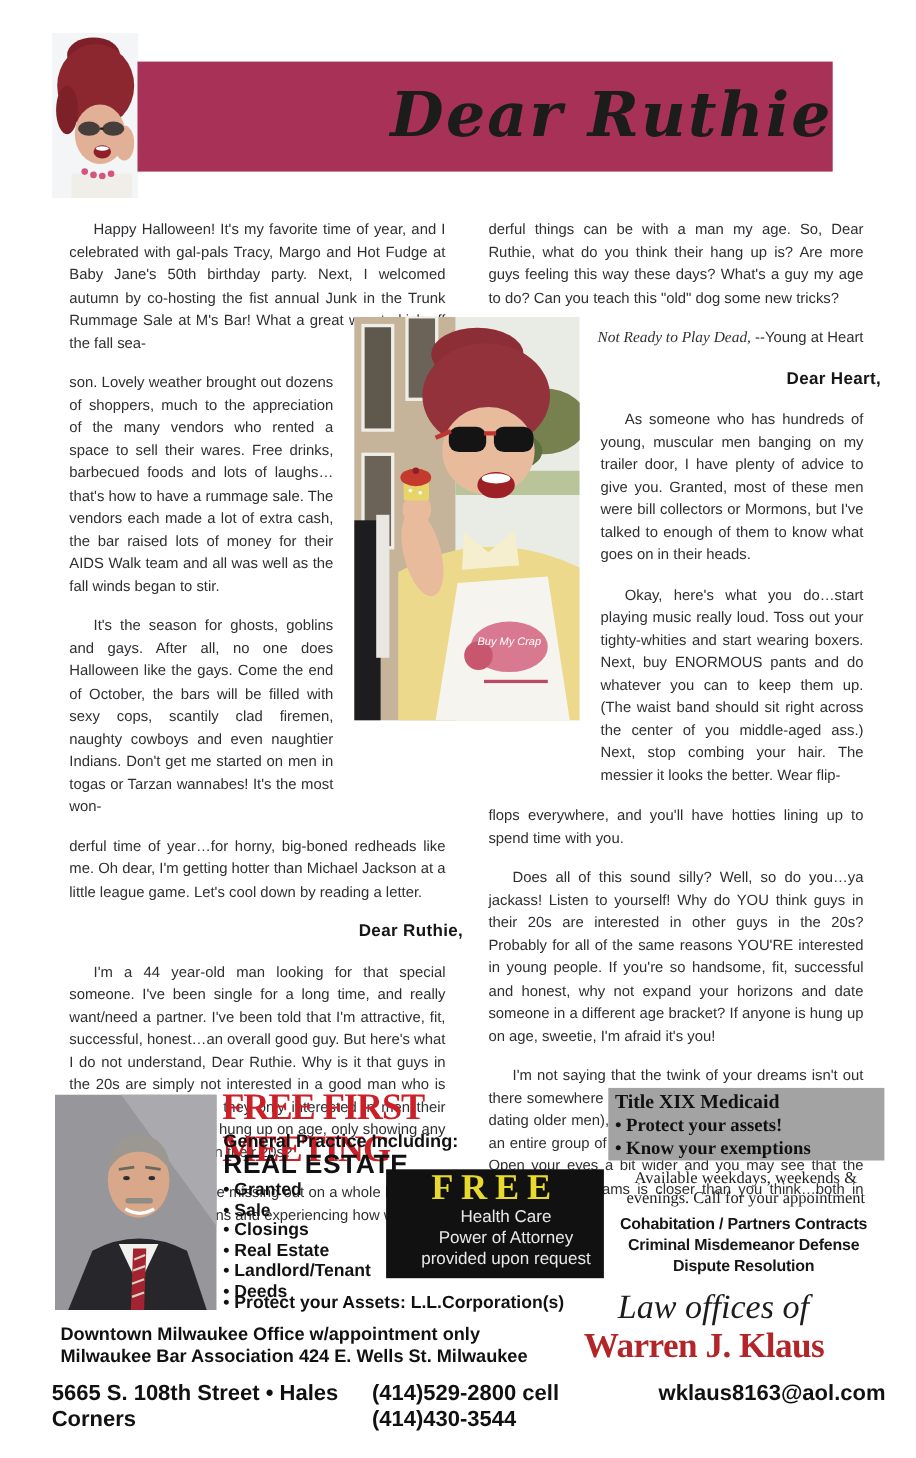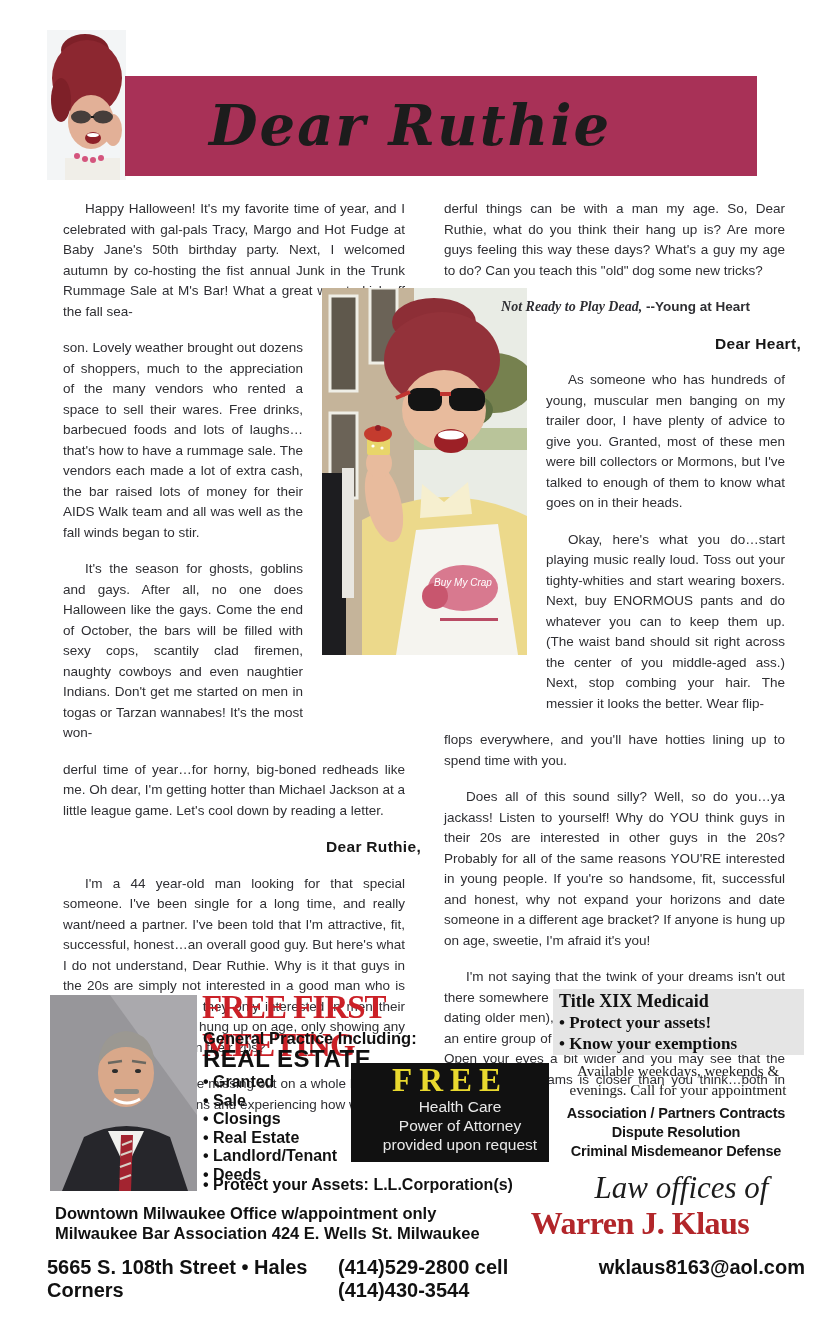--- a/index.html
+++ b/index.html
@@ -1,59 +1,59 @@
 <!DOCTYPE html>
 <html><head>
 <meta charset="utf-8">
 <style>
   html,body{margin:0;padding:0;background:#ffffff;}
   .page{position:relative;width:833px;height:1325px;background:#ffffff;overflow:hidden;
         font-family:"Liberation Sans", sans-serif;color:#2e2e2e;}
   
-  .banner{position:absolute;left:125px;top:76px;width:632px;height:100px;background:#a83157;}
+  .banner{position:absolute;left:125px;top:56px;width:632px;height:100px;background:#a83157;text-align:right;}
   .banner-title{font-family:"DejaVu Serif", serif;font-style:italic;font-weight:bold;
         font-size:56px;color:#1c1c1c;line-height:98px;padding-left:84px;letter-spacing:2px;}
   .headshot{position:absolute;left:47px;top:30px;width:79px;height:150px;}
   
   .col{position:absolute;top:183px;font-size:13.5px;line-height:20.5px;text-align:justify;color:#2f2f33;}
   .col p{margin:16px;}
   .col-left{left:47px;width:374px;}
   .col-right{left:428px;width:373px;}
   .indent{text-indent:22px;}
   .narrow-left{width:272px;min-height:370px;}
   .narrow-right{margin-left:102px;width:271px;min-height:356px;}
   .letter-head{font-weight:bold;font-size:15.5px;letter-spacing:.3px;color:#161616;
         margin:3px 0 2px 0 !important;text-align:right;}
-  .sig{text-indent:22px;text-align:center;font-weight:bold;}
+  .sig{text-indent:22px;text-align:right;}
   .sig .it{font-style:italic;font-family:"Liberation Serif", serif;font-size:14px;}
   .photo-center{position:absolute;left:322px;top:288px;width:205px;height:367px;}
   
   .ad{position:absolute;left:0;top:0;width:833px;height:958px;pointer-events:none;}
   .ad>*{position:absolute;}
   .lawyer-photo{left:50px;top:995px;width:147px;height:196px;}
   .ad-headline{left:202px;top:988px;width:352px;font-family:"Liberation Serif", serif;
         font-weight:bold;font-size:34px;color:#cb2027;letter-spacing:-1px;transform:scaleX(.97);transform-origin:left;}
   .ad-subhead{left:203px;top:1029px;font-weight:bold;font-size:16.5px;color:#111;}
   .ad-realestate{left:203px;top:1045px;font-weight:bold;font-size:24px;color:#111;letter-spacing:.5px;}
   .ad-bullets{left:203px;top:1073px;width:160px;font-weight:bold;font-size:16px;line-height:18.5px;color:#111;}
   .ad-bullet-wide{left:203px;top:1176px;width:370px;font-weight:bold;font-size:16px;color:#111;}
   .free-box{left:351px;top:1063px;width:198px;height:99px;background:#111111;text-align:center;
         display:flex;flex-direction:column;justify-content:flex-start;}
   .free-box .free{font-family:"Liberation Serif", serif;font-weight:bold;font-size:33px;
         color:#e9d92f;letter-spacing:7px;line-height:34px;}
   .free-box .fl{color:#e9e9e9;font-size:15.5px;line-height:19px;padding-left:20px;}
-  .medicaid-box{left:553px;top:989px;width:251px;height:66px;background:#e5e5e5;
+  .medicaid-box{left:553px;top:989px;width:251px;height:66px;background:#a3a3a3;
         font-family:"Liberation Serif", serif;font-weight:bold;color:#111;padding:2px 6px;box-sizing:border-box;}
   .medicaid-box .t{font-size:18px;line-height:21px;}
   .medicaid-box .i{font-size:17px;line-height:21px;}
   .ad-avail{left:549px;top:1062px;width:258px;text-align:center;font-family:"Liberation Serif", serif;
         font-size:15px;line-height:19px;color:#222;}
   .ad-services{left:545px;top:1104px;width:262px;text-align:center;font-weight:bold;
         font-size:14.5px;line-height:19px;color:#161616;letter-spacing:-.2px;}
-  .firm-1{left:539px;top:1170px;width:285px;text-align:center;font-family:"Liberation Serif", serif;
+  .firm-1{left:506px;top:1170px;width:285px;text-align:center;font-family:"Liberation Serif", serif;
         font-style:italic;font-size:31px;color:#1c1c1c;}
   .firm-2{left:484px;top:1205px;width:312px;text-align:center;font-family:"Liberation Serif", serif;
         font-weight:bold;font-size:32px;color:#b2262a;letter-spacing:-.5px;}
   .ad-office{left:55px;top:1203px;font-weight:bold;font-size:16.5px;line-height:20px;color:#111;}
   .ad-footer{left:47px;top:1256px;width:758px;font-weight:bold;font-size:20px;color:#111;
         display:flex;justify-content:space-between;}
 </style>
 </head>
 <body>
 
@@ -182,23 +182,23 @@
 
     <div class="medicaid-box">
       <div class="t">Title XIX Medicaid</div>
       <div class="i">•  Protect your assets!</div>
       <div class="i">•  Know your exemptions</div>
     </div>
 
     <div class="ad-avail">Available weekdays, weekends &amp; evenings. Call for your appointment</div>
 
     <div class="ad-services">
-      <div>Association / Partners Contracts</div>
+      <div>Cohabitation / Partners Contracts</div>
+      <div>Criminal Misdemeanor Defense</div>
       <div>Dispute Resolution</div>
-      <div>Criminal Misdemeanor Defense</div>
     </div>
 
     <div class="firm-1">Law offices of</div>
     <div class="firm-2">Warren J. Klaus</div>
 
     <div class="ad-office">
       <div>Downtown Milwaukee Office w/appointment only</div>
       <div>Milwaukee Bar Association 424 E. Wells St. Milwaukee</div>
     </div>
 

